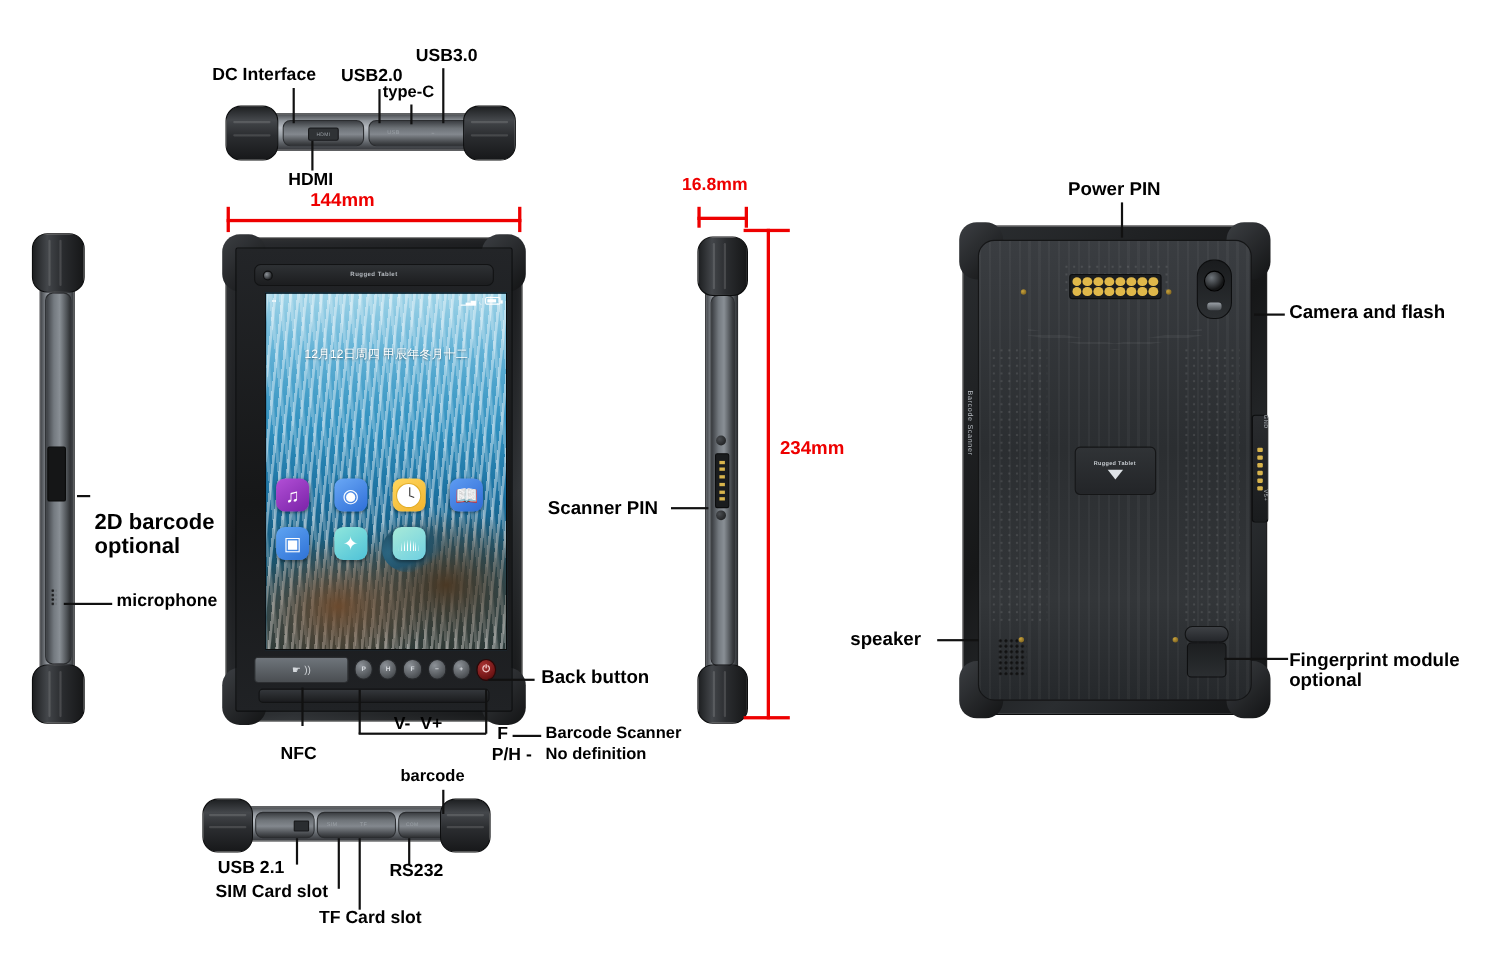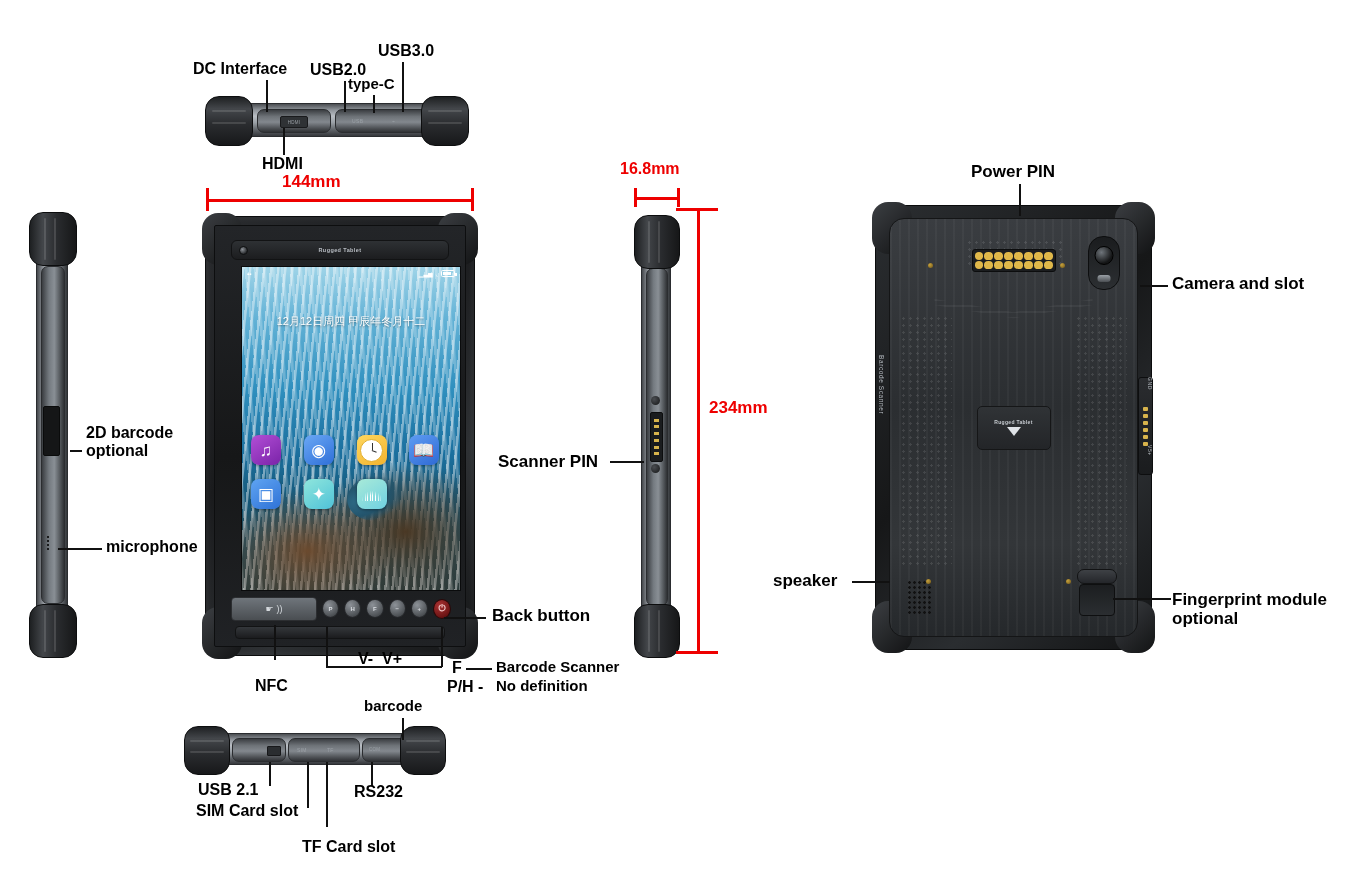--- a/index.html
+++ b/index.html
@@ -210,21 +210,21 @@
     <div class="inner" style="left:5px;top:18px;width:22px;height:336px;"></div>
     <div style="position:absolute;left:7px;top:158px;width:15px;height:48px;border-radius:2px;
                 background:#151617;border:1px solid #0a0b0b;"></div>
     <div style="position:absolute;left:10px;top:287px;width:5px;height:16px;
                 background-image:radial-gradient(circle,#1a1b1c 1px,transparent 1.3px);background-size:4px 4px;"></div>
   </div>
   <div class="vbump" style="left:29px;top:212px;width:46px;height:52px;"></div>
   <div class="vbump" style="left:29px;top:604px;width:46px;height:52px;"></div>
 
   <div class="line hline" style="left:70px;top:450px;width:12px;"></div>
-  <div class="lbl" style="left:86px;top:424px;font-size:16px;">2D barcode
+  <div class="lbl" style="left:86px;top:464px;font-size:20px;">2D barcode
 optional</div>
 
   <div class="line hline" style="left:58px;top:548px;width:44px;"></div>
   <div class="lbl" style="left:106px;top:538px;font-size:16px;">microphone</div>
 
   <div id="front-view">
     <div class="shell-out"></div>
     <div class="corner tl"></div>
     <div class="corner tr"></div>
     <div class="corner bl"></div>
@@ -356,21 +356,21 @@
   <div class="lbl" style="left:364px;top:698px;font-size:15px;font-weight:bold;">barcode</div>
   <div class="line vline" style="left:402px;top:718px;height:22px;"></div>
 
   <div class="line vline" style="left:269px;top:762px;height:24px;"></div>
   <div class="lbl" style="left:198px;top:781px;font-size:16px;">USB 2.1</div>
 
   <div class="line vline" style="left:307px;top:762px;height:46px;"></div>
   <div class="lbl" style="left:196px;top:802px;font-size:16px;">SIM Card slot</div>
 
   <div class="line vline" style="left:326px;top:762px;height:65px;"></div>
-  <div class="lbl" style="left:302px;top:826px;font-size:16px;margin-top:12px;">TF Card slot</div>
+  <div class="lbl" style="left:290px;top:826px;font-size:16px;">TF Card slot</div>
 
   <div class="line vline" style="left:371px;top:762px;height:24px;"></div>
   <div class="lbl" style="left:354px;top:783px;font-size:16px;">RS232</div>
 
   <div id="back-view">
     <div class="bshell"></div>
     <div class="corner tl"></div>
     <div class="corner tr"></div>
     <div class="corner bl"></div>
     <div class="corner br"></div>
@@ -431,21 +431,21 @@
         <i></i>
     </div>
     <div class="sidetext" style="right:-1px;top:172px;font-size:5px;">GND</div>
     <div class="sidetext" style="right:-1px;top:240px;font-size:5px;">V5+</div>
   </div>
 
   <div class="lbl" style="left:971px;top:162px;font-size:17px;">Power PIN</div>
   <div class="line vline" style="left:1019px;top:184px;height:32px;"></div>
 
   <div class="line hline" style="left:1140px;top:285px;width:28px;"></div>
-  <div class="lbl" style="left:1172px;top:274px;font-size:17px;">Camera and slot</div>
+  <div class="lbl" style="left:1172px;top:274px;font-size:17px;">Camera and flash</div>
 
   <div class="lbl" style="left:773px;top:571px;font-size:17px;">speaker</div>
   <div class="line hline" style="left:852px;top:581px;width:38px;"></div>
 
   <div class="line hline" style="left:1113px;top:598px;width:58px;"></div>
   <div class="lbl" style="left:1172px;top:590px;font-size:17px;">Fingerprint module
 optional</div>
 
 </div>
 

